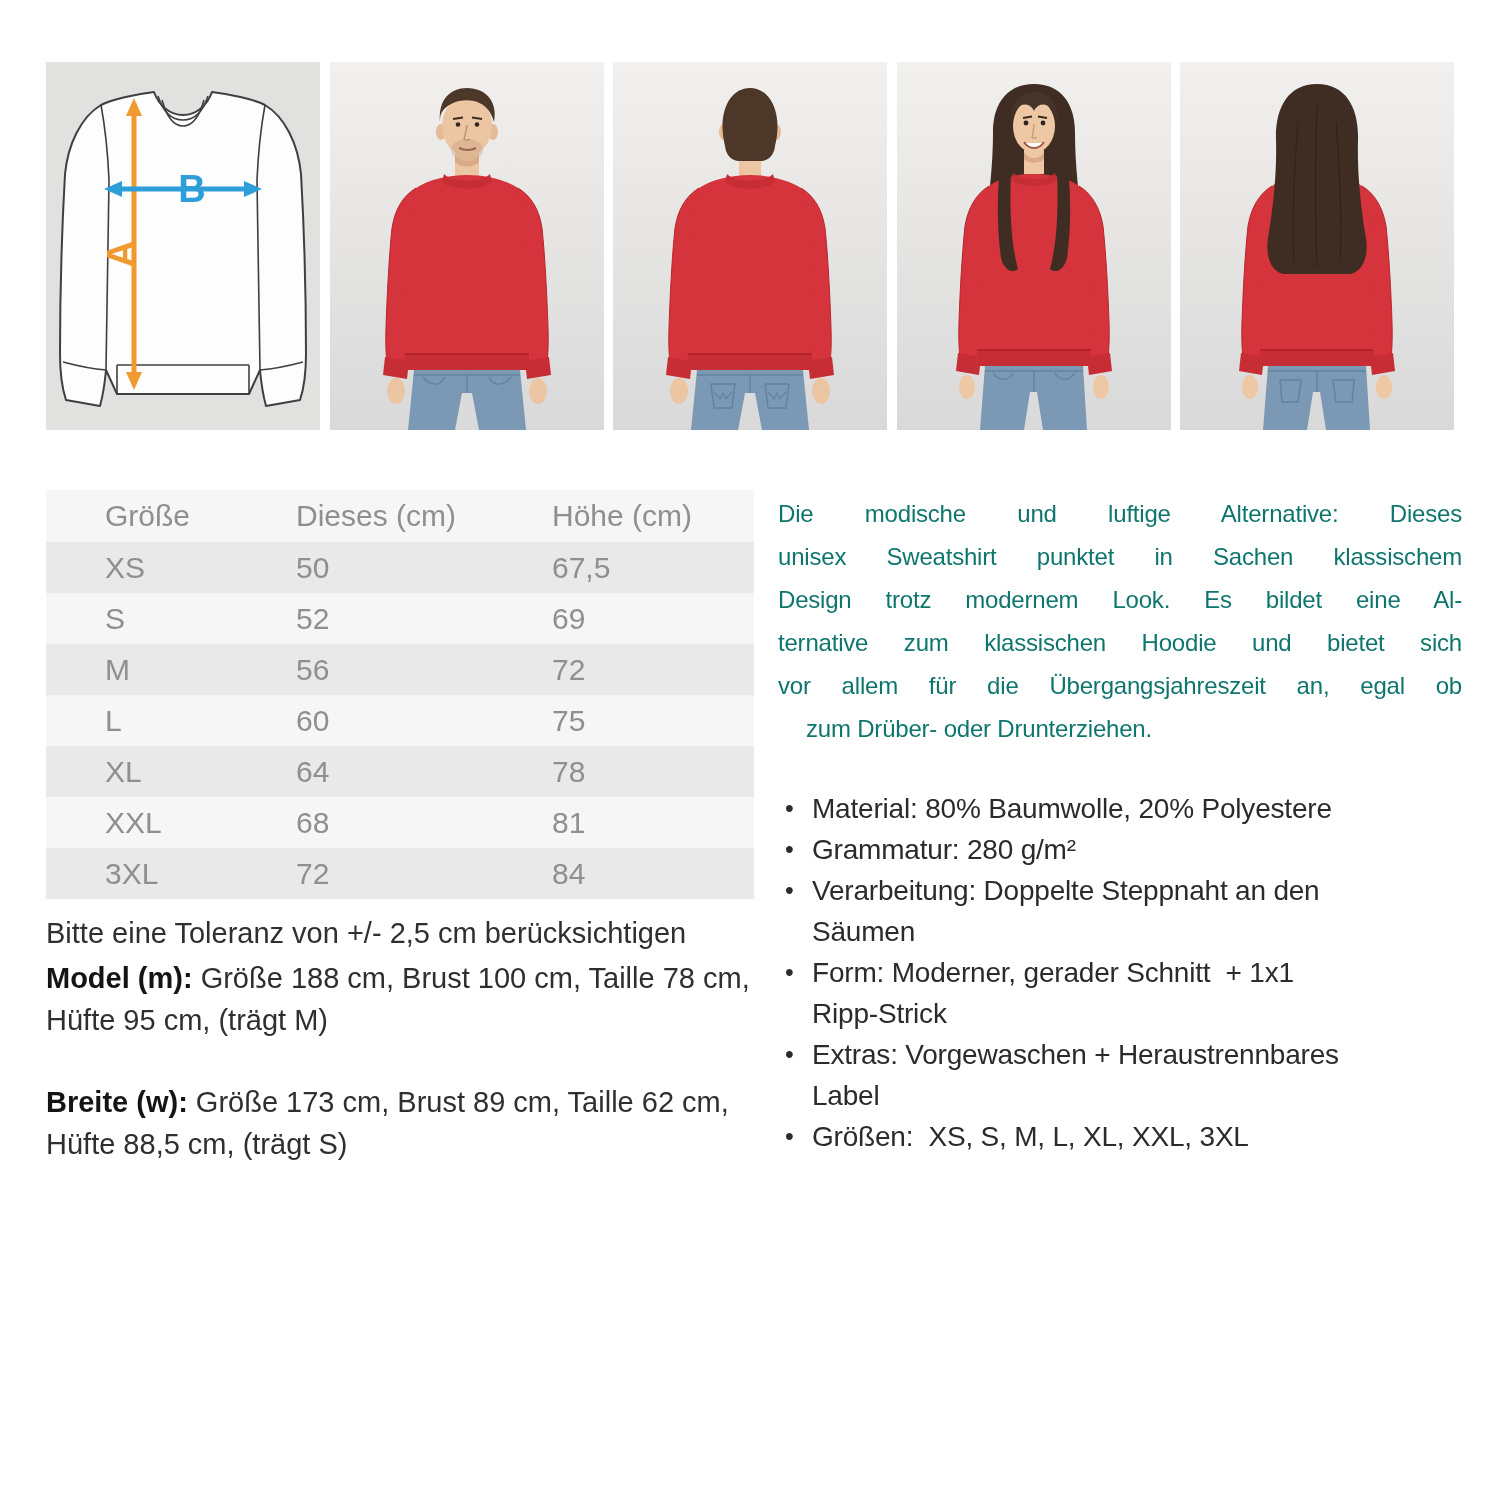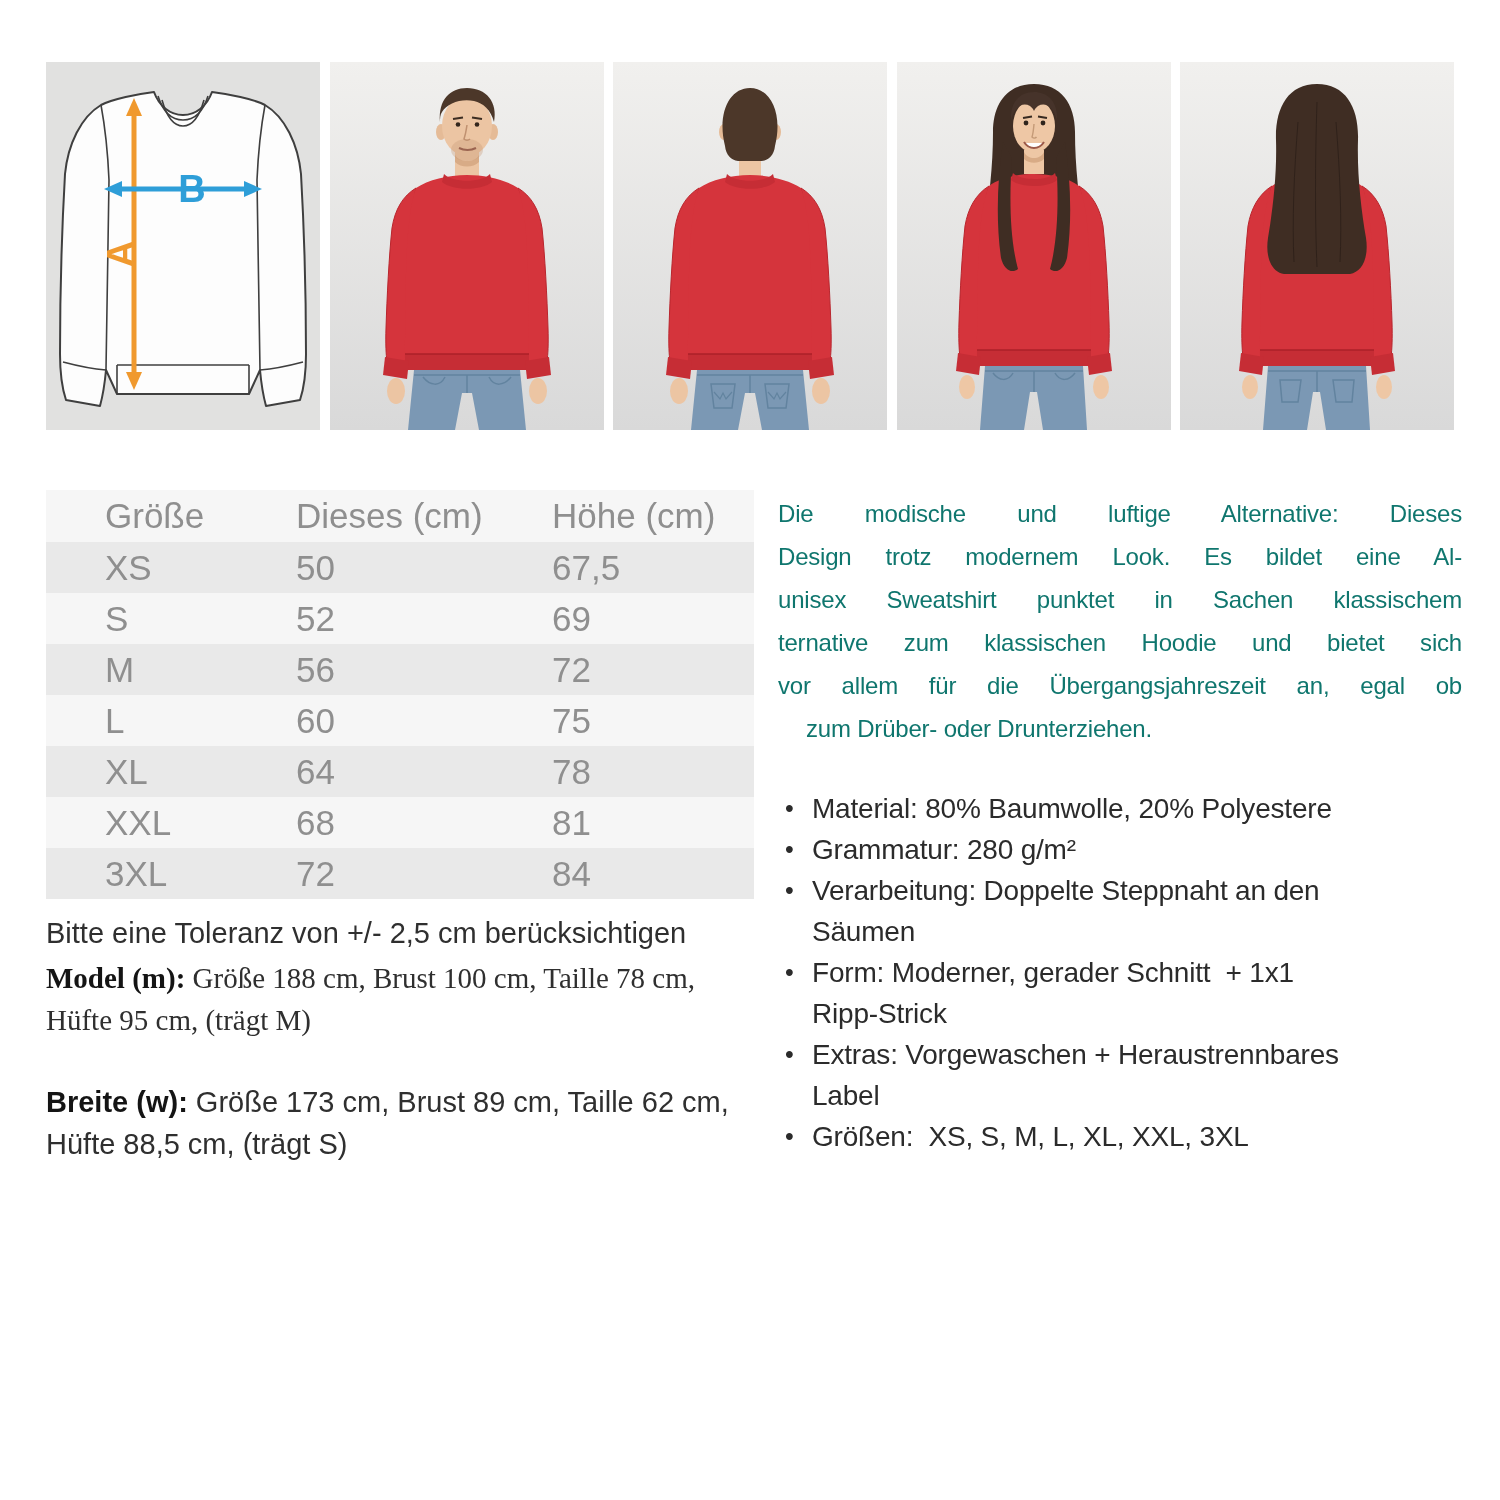--- a/index.html
+++ b/index.html
@@ -6,32 +6,32 @@
   #canvas{position:relative;width:1500px;height:1500px;background:#fff;overflow:hidden;
           font-family:"Liberation Sans","DejaVu Sans",sans-serif;color:#2b2b2b;}
   svg{display:block}
 
   
   .gallery{position:absolute;left:46px;top:62px;width:1408px;height:368px;display:flex;gap:9.5px;}
   .photo{width:274px;height:368px;flex:0 0 auto;}
 
   
   .size-table{position:absolute;left:46px;top:490px;width:708px;
-              font-size:35px;color:var(--table-text,#8f8f8f);}
+              font-size:30px;color:var(--table-text,#8f8f8f);}
   .trow{display:flex;height:51px;line-height:51px;background:var(--row-light,#f6f6f6);}
   .trow.head{height:52px;line-height:52px;}
   .trow.alt{background:var(--row-alt,#e9e9e9);align-items:flex-end;}
   .c1{width:250px;padding-left:59px;box-sizing:border-box;}
   .c2{width:256px;}
   .c3{flex:1;}
 
   
   .note{position:absolute;left:46px;color:#2f2f2f;font-size:29px;line-height:42px;}
   #tolerance{top:912px;white-space:nowrap;}
-  #model-m{top:957px;width:716px;font-family:Liberation Serif, serif;}
+  #model-m{top:957px;width:716px;}
   #model-w{top:1081px;width:716px;}
   .b{font-weight:bold;color:#141414;}
 
   
   .desc{position:absolute;left:778px;top:492px;width:684px;font-size:24px;line-height:43px;
         color:#0f766e;letter-spacing:-0.2px;}
   .desc-line{text-align:justify;text-align-last:justify;}
   .desc-line.last{text-align-last:left;margin-left:28px;}
 
   .features{position:absolute;left:778px;top:788px;width:700px;margin:0;padding:0;list-style:none;
@@ -271,22 +271,22 @@
   </div>
 
   <div class="note" id="tolerance">Bitte eine Toleranz von +/- 2,5 cm berücksichtigen</div>
   <div class="note" id="model-m"><span class="b">Model (m):</span>
     <span>Größe 188 cm, Brust 100 cm, Taille 78 cm, Hüfte 95 cm, (trägt M)</span></div>
   <div class="note" id="model-w"><span class="b">Breite (w):</span>
     <span>Größe 173 cm, Brust 89 cm, Taille 62 cm, Hüfte 88,5 cm, (trägt S)</span></div>
 
   <div class="desc">
     <div class="desc-line">Die modische und luftige Alternative: Dieses</div>
+    <div class="desc-line">unisex Sweatshirt punktet in Sachen klassischem</div>
     <div class="desc-line">Design trotz modernem Look. Es bildet eine Al-</div>
-    <div class="desc-line">unisex Sweatshirt punktet in Sachen klassischem</div>
     <div class="desc-line">ternative zum klassischen Hoodie und bietet sich</div>
     <div class="desc-line">vor allem für die Übergangsjahreszeit an, egal ob</div>
     <div class="desc-line last">zum Drüber- oder Drunterziehen.</div>
   </div>
 
   <ul class="features">
     <li><span class="dot">•</span><span>Material: 80% Baumwolle, 20% Polyestere</span></li>
     <li><span class="dot">•</span><span>Grammatur: 280 g/m²</span></li>
     <li><span class="dot">•</span><span>Verarbeitung: Doppelte Steppnaht an den
 Säumen</span></li>

